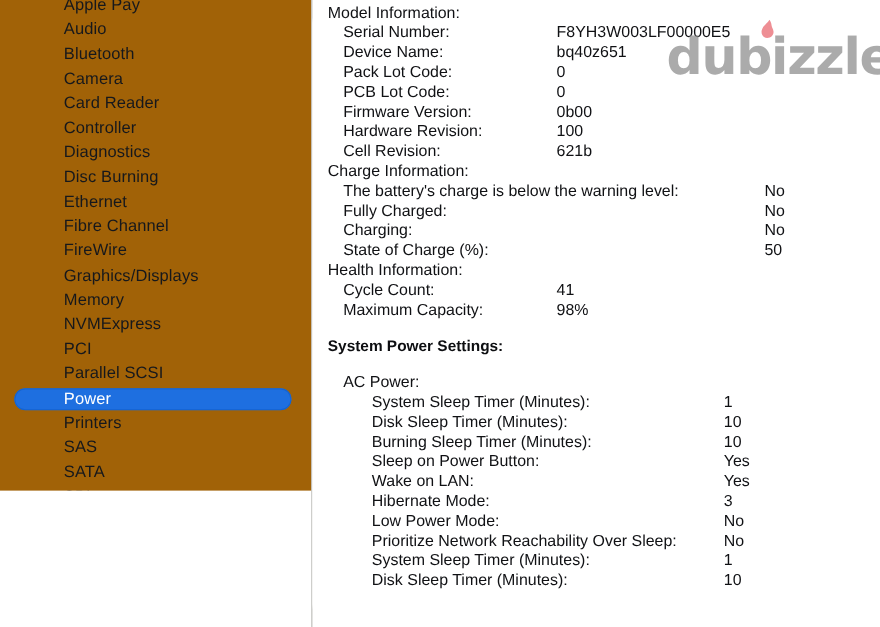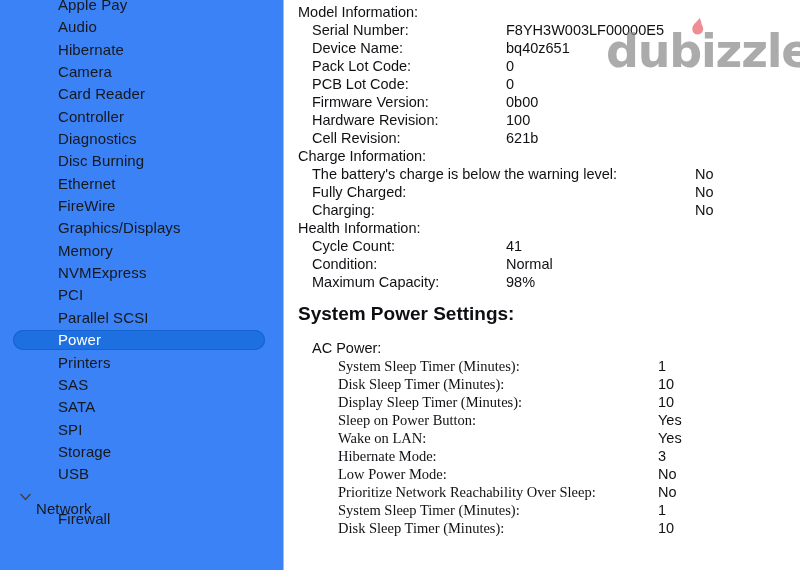--- a/index.html
+++ b/index.html
@@ -19,22 +19,22 @@
     overflow: hidden;
     background: #ffffff;
   }
 
   
   #sidebar {
     position: absolute;
     left: 0;
     top: 0;
     width: 283px;
-    height: 570px;
-    background: #3b82f6;
+    height: 446px;
+    background: #a16207;
     overflow: hidden;
   }
 
   #sidebar-divider {
     position: absolute;
     left: 283px;
     top: 0;
     width: 1px;
     height: 570px;
     background: #b9bab5;
@@ -112,32 +112,32 @@
     font-size: 14.5px;
     color: #101114;
   }
 
   .c-label { position: absolute; top: 0; }
   .c-value { position: absolute; top: 0; }
 
   
   .lvl0 .c-label { left: 14px; }
   .lvl1 .c-label { left: 28px; }
-  .lvl2 .c-label { left: 54px; font-family: Liberation Serif, serif; }
+  .lvl2 .c-label { left: 54px; }
 
   
   .vcolA .c-value { left: 222px; text-align: center; }  
   .vcolB .c-value { left: 411px; }  
   .vcolC .c-value { left: 374px; }  
 
   .section-title {
     position: relative;
     height: 22px;
     line-height: 22px;
-    font-size: 19px;
+    font-size: 14px;
     font-weight: bold;
     color: #0d0e11;
     white-space: nowrap;
   }
   .section-title span { position: absolute; left: 14px; top: 0; }
 
   
   #watermark {
     position: absolute;
     right: 4px;
@@ -173,39 +173,42 @@
 
   <div id="sidebar">
     <div id="sidebar-list">
         <div class="sb-row child">
           <span class="sb-label">Apple Pay</span>
         </div>
         <div class="sb-row child">
           <span class="sb-label">Audio</span>
         </div>
         <div class="sb-row child">
-          <span class="sb-label">Hibernate</span>
+          <span class="sb-label">Bluetooth</span>
         </div>
         <div class="sb-row child">
           <span class="sb-label">Camera</span>
         </div>
         <div class="sb-row child">
           <span class="sb-label">Card Reader</span>
         </div>
         <div class="sb-row child">
           <span class="sb-label">Controller</span>
         </div>
         <div class="sb-row child">
           <span class="sb-label">Diagnostics</span>
         </div>
         <div class="sb-row child">
           <span class="sb-label">Disc Burning</span>
         </div>
         <div class="sb-row child">
           <span class="sb-label">Ethernet</span>
+        </div>
+        <div class="sb-row child">
+          <span class="sb-label">Fibre Channel</span>
         </div>
         <div class="sb-row child">
           <span class="sb-label">FireWire</span>
         </div>
         <div class="sb-row child">
           <span class="sb-label">Graphics/Displays</span>
         </div>
         <div class="sb-row child">
           <span class="sb-label">Memory</span>
         </div>
@@ -297,30 +300,30 @@
           <span class="c-value">No</span>
         </div>
         <div class="c-row lvl1 vcolB">
           <span class="c-label">Fully Charged:</span>
           <span class="c-value">No</span>
         </div>
         <div class="c-row lvl1 vcolB">
           <span class="c-label">Charging:</span>
           <span class="c-value">No</span>
         </div>
+        <div class="c-row lvl1 vcolB">
+          <span class="c-label">State of Charge (%):</span>
+          <span class="c-value">50</span>
+        </div>
         <div class="c-row lvl0">
           <span class="c-label">Health Information:</span>
         </div>
         <div class="c-row lvl1 vcolA">
           <span class="c-label">Cycle Count:</span>
           <span class="c-value">41</span>
-        </div>
-        <div class="c-row lvl1 vcolA">
-          <span class="c-label">Condition:</span>
-          <span class="c-value">Normal</span>
         </div>
         <div class="c-row lvl1 vcolA">
           <span class="c-label">Maximum Capacity:</span>
           <span class="c-value">98%</span>
         </div>
         <div style="height: 12px;"></div>
         <div class="section-title">
           <span>System Power Settings:</span>
         </div>
         <div style="height: 14px;"></div>
@@ -329,21 +332,21 @@
         </div>
         <div class="c-row lvl2 vcolC">
           <span class="c-label">System Sleep Timer (Minutes):</span>
           <span class="c-value">1</span>
         </div>
         <div class="c-row lvl2 vcolC">
           <span class="c-label">Disk Sleep Timer (Minutes):</span>
           <span class="c-value">10</span>
         </div>
         <div class="c-row lvl2 vcolC">
-          <span class="c-label">Display Sleep Timer (Minutes):</span>
+          <span class="c-label">Burning Sleep Timer (Minutes):</span>
           <span class="c-value">10</span>
         </div>
         <div class="c-row lvl2 vcolC">
           <span class="c-label">Sleep on Power Button:</span>
           <span class="c-value">Yes</span>
         </div>
         <div class="c-row lvl2 vcolC">
           <span class="c-label">Wake on LAN:</span>
           <span class="c-value">Yes</span>
         </div>

